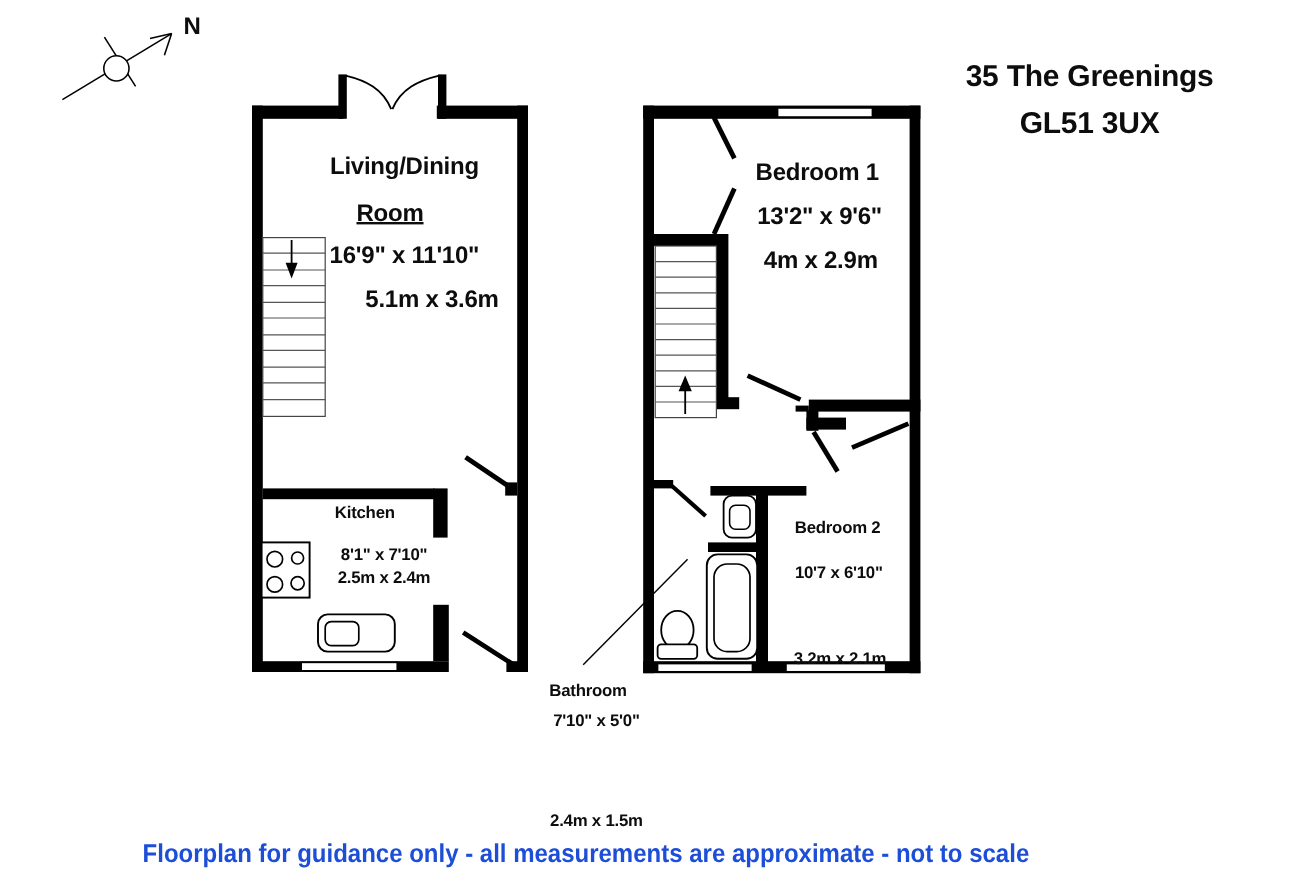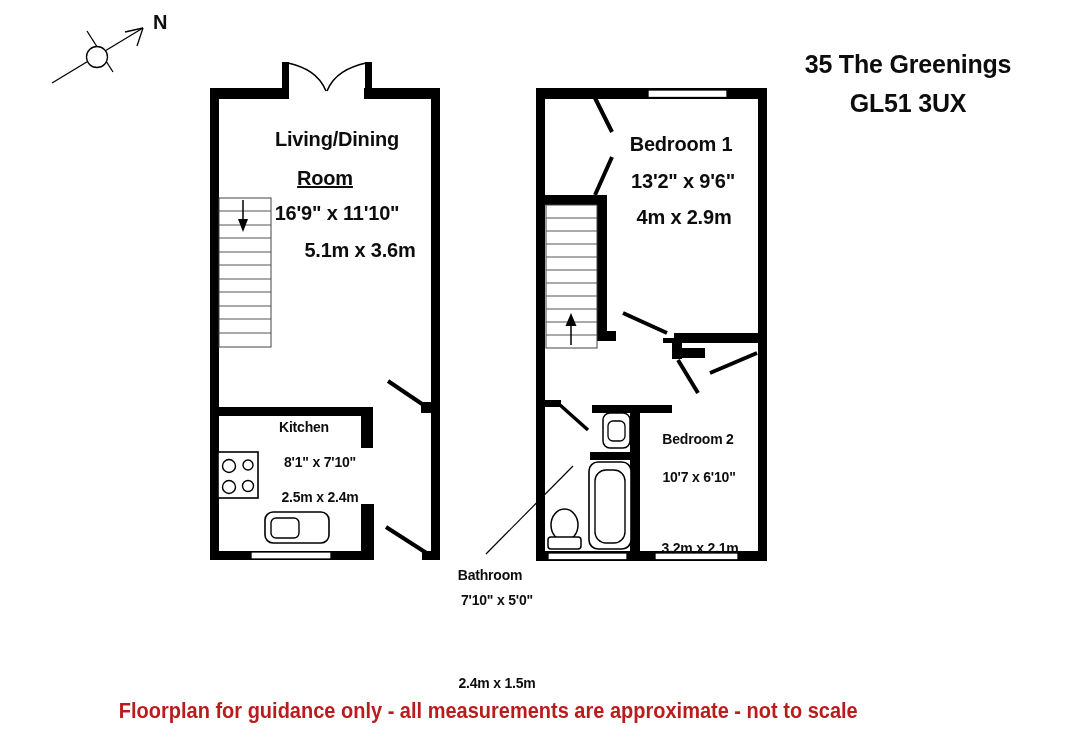--- a/index.html
+++ b/index.html
@@ -19,21 +19,21 @@
     white-space:nowrap;
     letter-spacing:-0.2px;
     line-height:1;
   }
   .f20{font-size:20px;}
   .f19{font-size:14px;}
   .hdr{font-size:25px;}
   .north{font-size:20px;}
   #footer-bar{
     position:absolute;left:0;top:699px;width:976px;
-    text-align:center;font-weight:700;color:#b91c1c;
+    text-align:center;font-weight:700;color:#1d4ed8;
   }
   #footer-bar span{
     display:inline-block;font-size:21.5px;
     transform:scaleX(0.93);transform-origin:center;
     white-space:nowrap;
   }
 </style>
 </head>
 <body>
 
@@ -191,21 +191,21 @@
   <div class="lbl hdr" style="left:908px;top:64px;">35 The Greenings</div>
   <div class="lbl hdr" style="left:908px;top:103px;">GL51 3UX</div>
 
   <div class="lbl f20" style="left:337px;top:139px;">Living/Dining</div>
   <div class="lbl f20" style="left:325px;top:178px;text-decoration:underline;">Room</div>
   <div class="lbl f20" style="left:337px;top:213px;">16'9" x 11'10"</div>
   <div class="lbl f20" style="left:337px;top:250px;margin-left:23px;">5.1m x 3.6m</div>
 
   <div class="lbl f19" style="left:304px;top:427px;">Kitchen</div>
   <div class="lbl f19" style="left:320px;top:462px;">8'1" x 7'10"</div>
-  <div class="lbl f19" style="left:320px;top:497px;">2.5m x 2.4m</div>
+  <div class="lbl f19" style="left:320px;top:481px;">2.5m x 2.4m</div>
 
   <div class="lbl f20" style="left:681px;top:144px;">Bedroom 1</div>
   <div class="lbl f20" style="left:683px;top:181px;">13'2" x 9'6"</div>
   <div class="lbl f20" style="left:684px;top:217px;">4m x 2.9m</div>
 
   <div class="lbl f19" style="left:698px;top:439px;">Bedroom 2</div>
   <div class="lbl f19" style="left:699px;top:477px;">10'7 x 6'10"</div>
   <div class="lbl f19" style="left:700px;top:548px;">3.2m x 2.1m</div>
 
   <div class="lbl f19" style="left:490px;top:575px;">Bathroom</div>

